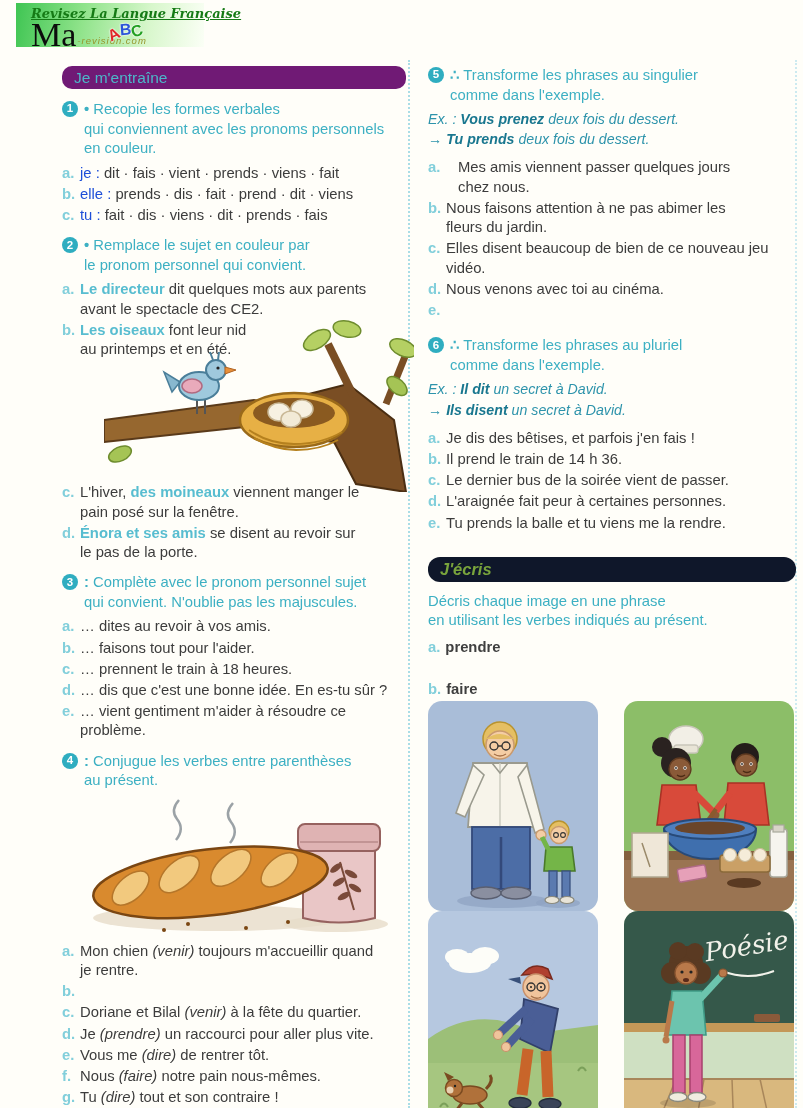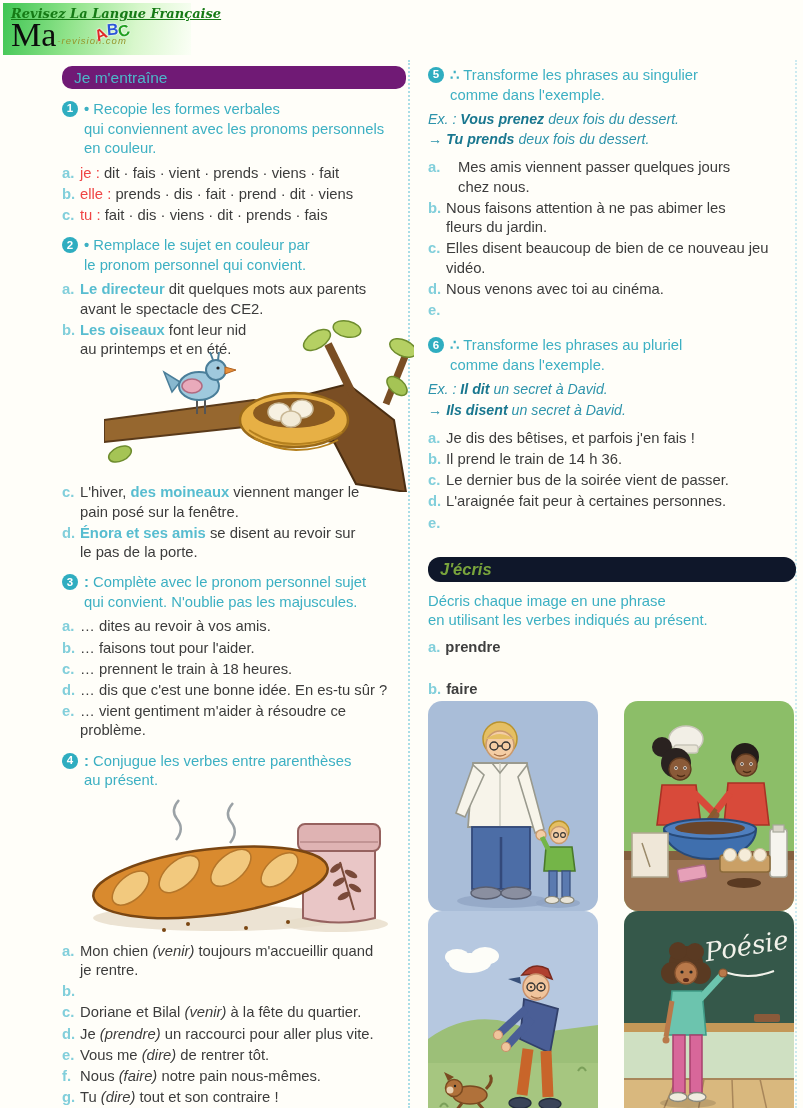--- a/index.html
+++ b/index.html
@@ -1,22 +1,22 @@
 <!DOCTYPE html>
 <html><head>
 <meta charset="utf-8">
 <style>
   html,body{margin:0;padding:0;background:#e8e8e4;}
   .page{position:relative;width:803px;height:1108px;background:#fffef9;overflow:hidden;
         font-family:"Liberation Sans",sans-serif;color:#3c3c3c;}
 
   
-  .logo{position:absolute;top:3px;left:3px;width:188px;height:52px;z-index:9;
+  .logo{position:absolute;top:3px;left:16px;width:188px;height:44px;z-index:9;
         background:linear-gradient(100deg,#3fc553 0%,#8fe38a 35%,#d8f7cc 70%,#fbfff6 100%);
-        padding:3px 8px;box-sizing:border-box;}
+        padding:3px 15px;box-sizing:border-box;}
   .logo-script{font-family:"DejaVu Serif",serif;font-style:italic;font-weight:bold;
         color:#157a15;font-size:13px;text-decoration:underline;white-space:nowrap;}
   .logo-row{display:flex;align-items:flex-end;margin-top:0px;}
   .logo-ma{font-family:"Liberation Serif",serif;font-size:34px;line-height:28px;color:#0c0c0c;}
   .logo-domain{font-style:italic;color:#96962c;font-size:9.5px;margin-left:1px;letter-spacing:1px;margin-bottom:3px;}
   .logo-abc{position:absolute;left:92px;top:20px;font-weight:bold;font-size:16px;transform:rotate(-14deg);}
   .logo-abc span{display:inline-block;text-shadow:0 0 2px #fff,0 0 2px #fff;}
   .abc-a{color:#e02828;transform:rotate(-12deg);}
   .abc-b{color:#2b55d8;transform:rotate(10deg) translateY(-2px);}
   .abc-c{color:#22a022;transform:rotate(-4deg) translateY(2px);}
@@ -36,21 +36,21 @@
   
   .ex{margin-top:11px;position:relative;}
   .ex-head{display:flex;gap:6px;color:#3db0c3;font-size:14.8px;line-height:1.32;margin-bottom:5px;}
   .numc{flex:0 0 auto;width:16px;height:16px;border-radius:50%;background:#2fadc0;color:#fff;
         font-size:11.5px;font-weight:bold;display:flex;align-items:center;justify-content:center;margin-top:1px;}
   .marker{font-weight:bold;}
   .iline{display:block;}
   .item{display:flex;font-size:14.8px;color:#3c3c3c;line-height:1.3;margin:2px 0;}
   .item .ltr{flex:0 0 18px;color:#82cfdb;font-weight:bold;}
   .hl{color:#58bdd0;font-weight:bold;}
-  .pron{color:#ef4444;}
+  .pron{color:#1d4ed8;}
   .verb{font-style:italic;}
   .narrow{max-width:185px;}
   .spacer{height:120px;}
   .ex-example{font-style:italic;color:#2d93ab;font-size:14.2px;line-height:1.35;margin:1px 0;}
   .ex-example .exb{font-weight:bold;color:#19778f;}
   .arrow{font-style:normal;font-weight:bold;}
 
   .branch-illus{position:absolute;top:66px;right:-8px;}
   .bread-illus{display:block;margin:2px 0 4px 6px;}
 
@@ -337,20 +337,21 @@
       <div class="item">
           <span class="ltr">c.</span>
           <div>Le dernier bus de la soirée vient de passer.</div>
         </div>
       <div class="item">
           <span class="ltr">d.</span>
           <div>L'araignée fait peur à certaines personnes.</div>
         </div>
       <div class="item">
           <span class="ltr">e.</span>
+          <div>Tu prends la balle et tu viens me la rendre.</div>
         </div>
     </div>
 
     <div>
       <div class="jecris-band">J'écris</div>
       <div class="jecris-instr">
         <span class="iline">Décris chaque image en une phrase</span>
         <span class="iline">en utilisant les verbes indiqués au présent.</span>
       </div>
 

